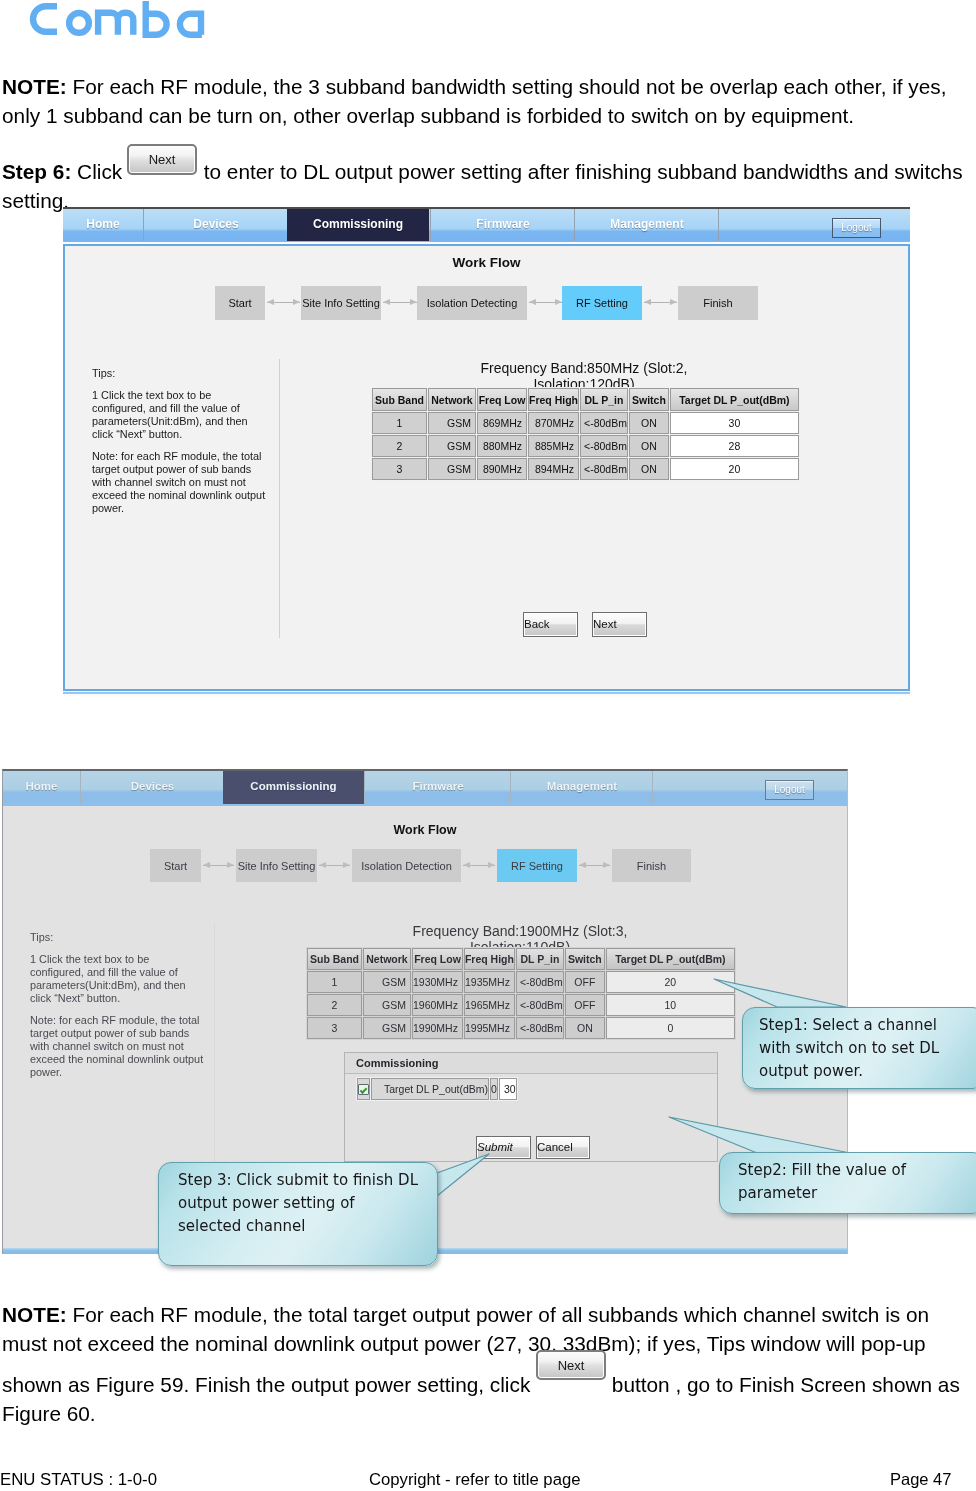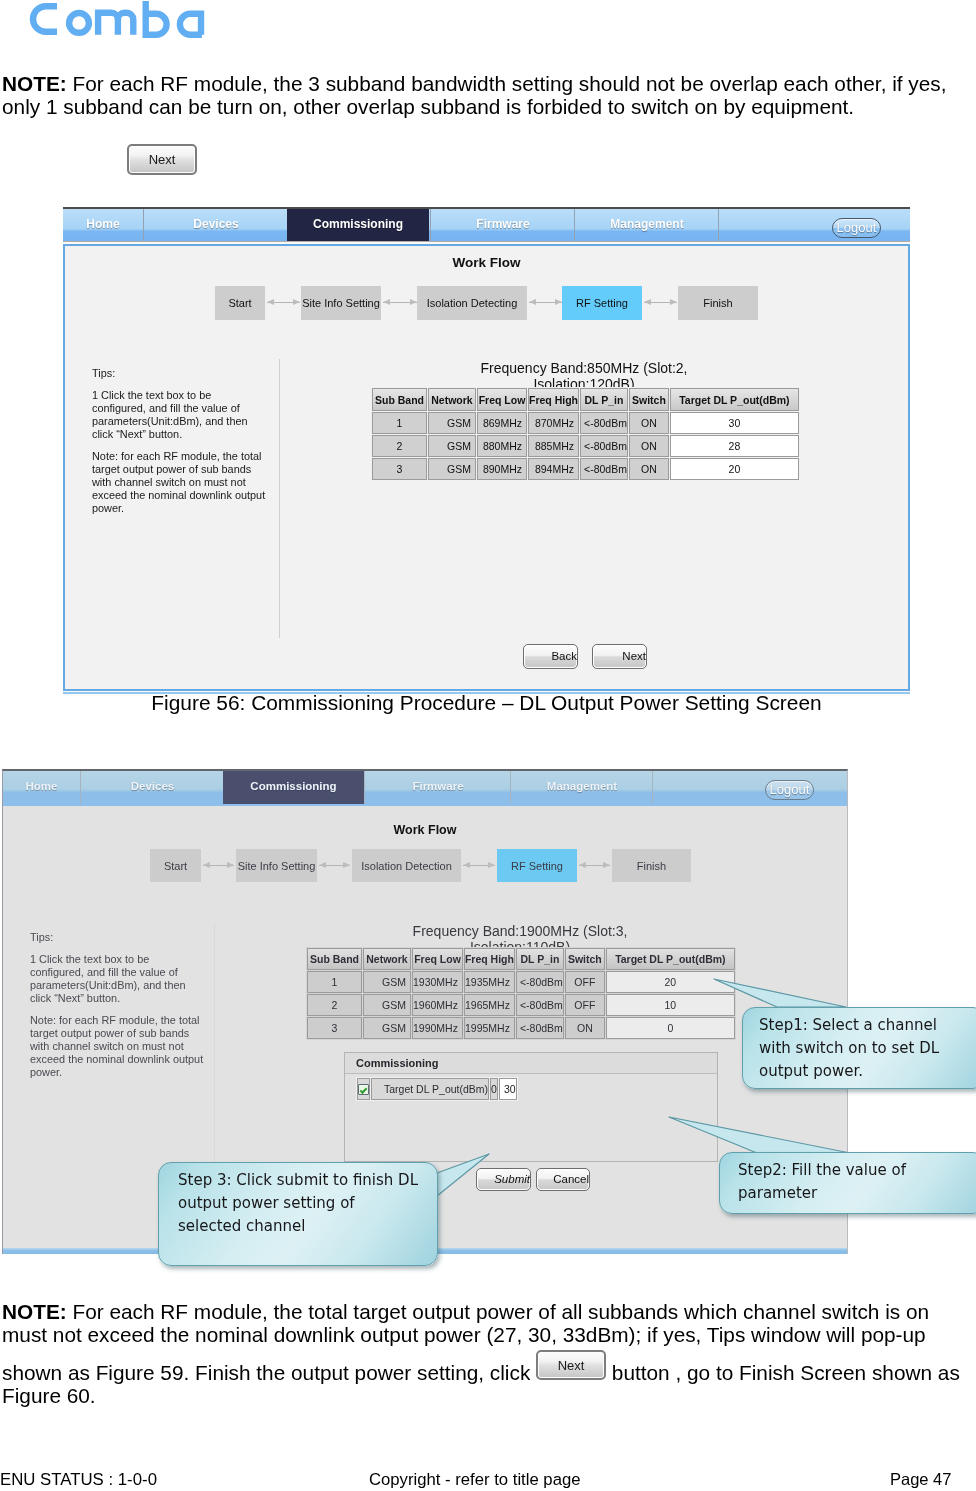--- a/index.html
+++ b/index.html
@@ -6,21 +6,21 @@
   body{width:976px;height:1491px;background:#fff;
        font-family:"Liberation Sans",sans-serif;}
   .page{position:relative;width:976px;height:1491px;overflow:hidden;background:#fff;}
 
   
   .doc-logo{position:absolute;left:23px;top:0px;width:185px;height:40px;}
   .doc-title{position:absolute;left:0;top:2px;width:976px;text-align:center;
              font-size:20.6px;font-weight:bold;color:#000;letter-spacing:.1px;}
 
   
-  .body-text{position:absolute;font-size:20.8px;line-height:23px;color:#000;}
+  .body-text{position:absolute;font-size:20.8px;line-height:29px;color:#000;}
   .body-text b{font-weight:bold;}
 
   
   .inline-btn{display:inline-block;width:70px;height:0;overflow:visible;
      vertical-align:baseline;font-size:0;}
   .inline-btn.tall{height:17px;vertical-align:17px;}
   .abtn{position:absolute;width:70px;height:31px;
      border-radius:5px;border:2px solid #7d7d7d;box-sizing:border-box;
      background:linear-gradient(to bottom,#fcfcfc 0%,#f3f3f3 34%,#e0e0e0 52%,#c4c4c4 100%);
      font-size:13px;color:#1a1a1a;text-align:center;line-height:27px;
@@ -41,21 +41,21 @@
   .shot-56 .navbar{box-shadow:0 1px 0 #b0aba5;}
   .navbar{position:absolute;left:0;top:0;height:34px;width:100%;
           background:linear-gradient(to bottom,#bbdef8 0%,#a6d3f6 62%,#7ab6f2 70%,#78b4f0 100%);
           border-top:2px solid #4c4c4c;box-sizing:border-box;}
   .navtab{position:absolute;top:0;height:32px;line-height:30px;text-align:center;
           font-size:12px;font-weight:bold;color:#fff;
           text-shadow:0 1px 1px rgba(0,0,0,.35);}
   .navtab.sep{border-left:1px solid #93a2b2;}
   .navtab.active{background:#232544;color:#fff;}
   .logout-btn{position:absolute;top:9px;line-height:17px;text-align:center;
-      font-size:13px;color:#fff;border:1px solid #46586b;border-radius:10px;
+      font-size:10px;color:#fff;border:1px solid #46586b;border-radius:0;
       background:linear-gradient(to bottom,#cfe6fa 0%,#b4d8f6 48%,#8cc2f2 52%,#86bdf1 100%);
       text-shadow:0 1px 1px rgba(0,0,0,.4);box-shadow:inset 0 1px 0 rgba(255,255,255,.6);}
 
   .workflow-title{position:absolute;width:100%;text-align:center;font-size:13.5px;
                   font-weight:bold;color:#111;}
   .wf-box{position:absolute;background:#cdcdcd;color:#111;font-size:11px;
           text-align:left;display:flex;align-items:center;justify-content:center;}
   .wf-box.sel{background:#63ccfb;}
   .wf-arrow{position:absolute;height:7px;}
   .wf-arrow .ln{position:absolute;left:0;top:3px;width:100%;height:1px;background:#b4b4b4;}
@@ -75,24 +75,24 @@
              background:#f0f0f0;table-layout:fixed;}
   table.grid td,table.grid th{border:1px solid #9b9b9b;font-size:10.5px;color:#111;
           text-align:center;font-weight:normal;padding:0;box-sizing:border-box;
           overflow:hidden;white-space:nowrap;}
   table.grid th{background:linear-gradient(to bottom,#e6e6e6,#c8c8c8);font-weight:bold;}
   table.grid td{background:#d0d0d0;}
   table.grid td.inp{background:#fff;}
   table.grid td.ra{text-align:right;padding-right:4px;}
   table.grid td.la{text-align:left;padding-left:3px;}
 
-  .btn{position:absolute;border-radius:5px;border:1px solid #6d6d6d;
+  .btn{position:absolute;border-radius:0;border:1px solid #6d6d6d;
      background:linear-gradient(to bottom,#fdfdfd 0%,#f2f2f2 45%,#d9d9d9 52%,#c6c6c6 100%);
-     font-size:11.5px;color:#111;text-align:right;
-     box-shadow:inset 0 0 0 1px #fff;margin-top:32px;}
+     font-size:11.5px;color:#111;text-align:left;
+     box-shadow:inset 0 0 0 1px #fff;}
 
   
   .shot-57{left:2px;top:769px;width:846px;height:485px;
            border-top:2px solid #62666b;background:#e2e2e2;box-sizing:border-box;
            border-left:1px solid #9a9aa4;border-right:1px solid #b9b9c0;}
   .shot-57 .bottomband{position:absolute;left:-1px;top:477px;width:846px;height:6px;
            background:linear-gradient(to bottom,#b7d9ef 0%,#8dc0e8 40%,#86bbe6 100%);}
   .shot-57 .navbar{height:35px;border-top:none;
         background:linear-gradient(to bottom,#b6d4e6 0%,#abcfe4 52%,#8dbde8 62%,#8ec0ec 100%);}
   .shot-57 .navtab{height:33px;line-height:31px;font-size:11.5px;
@@ -157,20 +157,21 @@
 
         <path d="M120.2 1 V34.8 H130.6 A10.5 10.5 0 0 0 130.6 13.8 H122"></path>
 
         <path d="M175.5 34.8 V13.8 H164.9 A10.5 10.5 0 0 0 164.9 34.8 H176.4"></path>
       </g>
     </svg>
   </div>
 
   <div class="body-text" style="left:2px;top:72px;width:962px;"><b>NOTE:</b><span> For each RF module, the 3 subband bandwidth setting should not be overlap each other, if yes, only 1 subband can be turn on, other overlap subband is forbided to switch on by equipment.</span></div>
 
+  <div class="body-text" style="left:2px;top:157px;width:968px;"><b>Step 6:</b><span> Click </span><span class="inline-btn"></span><span> to enter to DL output power setting after finishing subband bandwidths and switchs setting.</span></div>
 
   <div class="abtn" style="left:127px;top:144px;">Next</div>
 
   <div class="shot shot-56">
     <div class="content"></div>
     <div class="underline"></div>
     <div class="navbar">
       <div class="navtab" style="left:0px;width:80px;">Home</div>
       <div class="navtab sep" style="left:80px;width:144px;">Devices</div>
       <div class="navtab active" style="left:224px;width:142px;">Commissioning</div>
@@ -255,21 +256,20 @@
             <td class="la" style="height:22px">&lt;-80dBm</td>
             <td class="" style="height:22px">ON</td>
             <td class="inp" style="height:22px">20</td>
           </tr>
         </tbody>
       </table>
 
     <div class="btn" style="left:460px;top:405px;width:53px;height:23px;line-height:22px;">Back</div>
     <div class="btn" style="left:529px;top:405px;width:53px;height:23px;line-height:22px;">Next</div>
   </div>
-  <div class="fig-caption" style="left:0;top:691px;">Figure 56: Commissioning Procedure – DL Output Power Setting Screen</div>
 
   <div class="shot shot-57">
     <div class="bottomband"></div>
     <div class="navbar n57">
       <div class="navtab" style="left:0px;width:77px;">Home</div>
       <div class="navtab sep" style="left:77px;width:143px;">Devices</div>
       <div class="navtab active" style="left:220px;width:141px;">Commissioning</div>
       <div class="navtab sep" style="left:361px;width:146px;">Firmware</div>
       <div class="navtab sep" style="left:507px;width:142px;">Management</div>
       <div class="navtab sep" style="left:649px;width:195px;"></div>

